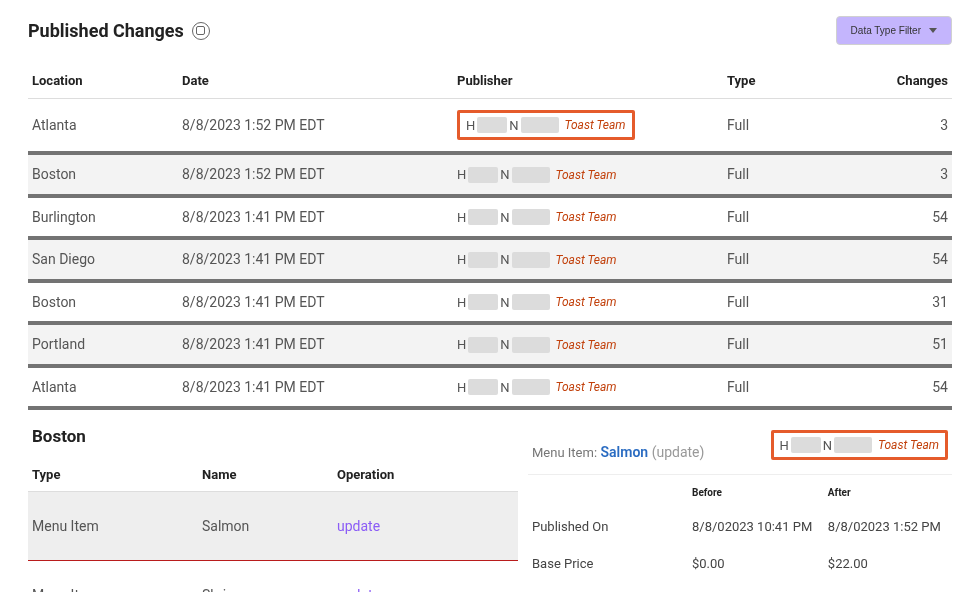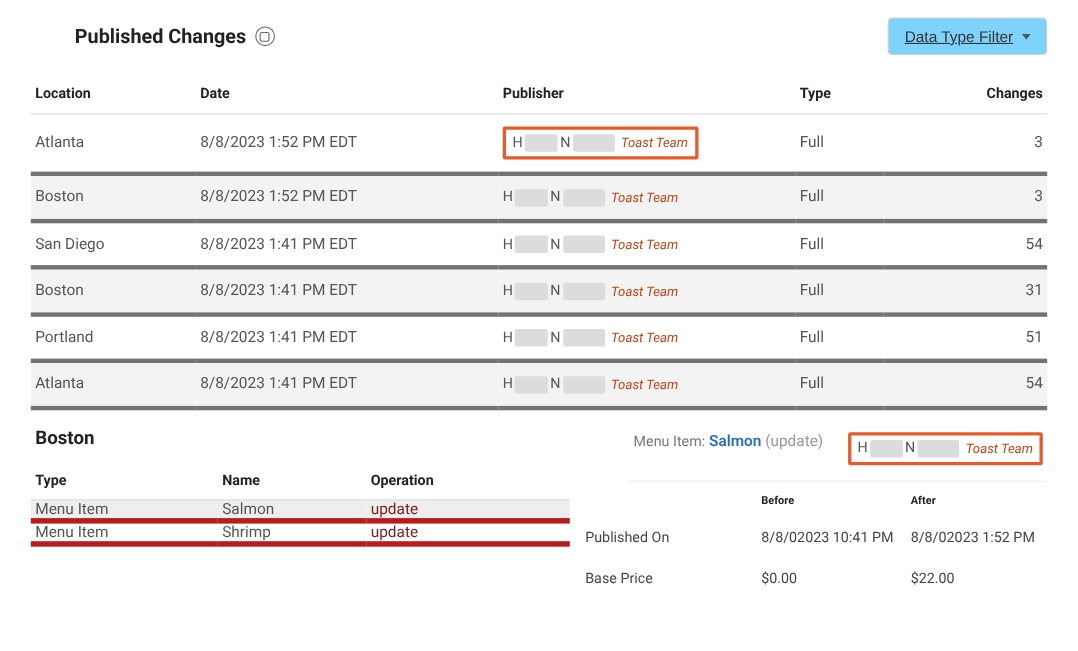--- a/index.html
+++ b/index.html
@@ -1,23 +1,23 @@
 <!DOCTYPE html>
 <html><head>
   <meta charset="utf-8">
   <style>
     * { box-sizing: border-box; margin: 0; padding: 0; }
     body { font-family: -apple-system, BlinkMacSystemFont, "Segoe UI", Roboto, sans-serif; font-size: 14px; color: #333; background: #fff; }
     .page { padding: 16px 28px; width: 980px; }
     .header-row { display: flex; align-items: center; justify-content: space-between; margin-bottom: 18px; }
-    .title-wrap { display: flex; align-items: center; gap: 8px; margin-left: 40px; }
+    .title-wrap { display: flex; align-items: center; gap: 8px; }
     .page-title { font-size: 18px; font-weight: 700; color: #222; }
     .help-icon { width: 18px; height: 18px; border: 1.5px solid #666; border-radius: 4px; display: flex; align-items: center; justify-content: center; font-size: 10px; color: #666; border-radius: 50%; }
     .help-icon-inner { width:9px; height:9px; border:1.5px solid #666; border-radius:2px; }
-    .filter-btn { border: 1px solid #d0d0d0; border-radius: 4px; padding: 8px 14px; background: #7dd3fc; font-size: 14px; color: #333; display: flex; align-items: center; gap: 8px; cursor: pointer; text-decoration: underline; }
+    .filter-btn { border: 1px solid #d0d0d0; border-radius: 4px; padding: 8px 14px; background: #c4b5fd; font-size: 10px; color: #333; display: flex; align-items: center; gap: 8px; cursor: pointer; }
     .caret-down { width: 0; height: 0; border-left: 4px solid transparent; border-right: 4px solid transparent; border-top: 5px solid #555; }
 
     table.main { width: 100%; border-collapse: collapse; }
     table.main th { text-align: left; font-weight: 700; font-size: 13px; color: #222; padding: 10px 4px; border-bottom: 1px solid #ddd; }
     table.main th:last-child { text-align: right; }
     table.main td { padding: 11px 4px; border-bottom: 4px solid #737373; font-size: 14px; color: #555; vertical-align: middle; }
     table.main td:last-child { text-align: right; }
     table.main tbody tr:nth-child(odd) { background: #fff; }
     table.main tbody tr:nth-child(even) { background: #f3f3f3; }
 
@@ -35,26 +35,26 @@
     .highlight-box { border: 3px solid #e55b2b; border-radius: 2px; display:inline-flex; align-items: center; padding: 4px 6px; }
 
     .bottom-row { display: flex; margin-top: 14px; gap: 10px; }
     .left-panel { flex: 0 0 490px; }
     .right-panel { flex: 1; }
 
     .section-title { font-size: 17px; font-weight: 700; color: #222; margin: 2px 0 12px 4px; }
 
     table.items { width: 100%; border-collapse: collapse; }
     table.items th { text-align: left; font-weight: 700; font-size: 13px; color: #222; padding: 9px 4px; border-bottom: 1px solid #ddd; }
-    table.items td { padding: 0 4px; border-bottom: 5px solid #b91c1c; font-size: 14px; color: #555; }
+    table.items td { padding: 26px 4px; border-bottom: 1px solid #b91c1c; font-size: 14px; color: #555; }
     table.items tbody tr:nth-child(odd) { background: #eee; }
     table.items tbody tr:nth-child(even) { background: #fff; }
-    .op-link { color: #7f1d1d; }
-
-    .detail-head { display: flex; align-items: flex-start; justify-content: space-between; border-bottom: 1px solid #eee; padding: 6px 4px 14px 4px; margin-left: 44px; }
+    .op-link { color: #8b5cf6; }
+
+    .detail-head { display: flex; align-items: flex-end; justify-content: space-between; border-bottom: 1px solid #eee; padding: 6px 4px 14px 4px; }
     .detail-label { color: #777; font-size: 13px; }
     .detail-name { color: #2a6cc2; font-weight: 600; }
     .detail-paren { color: #999; }
 
     table.compare { width: 100%; border-collapse: collapse; margin-top: 0; }
     table.compare th { text-align: left; font-weight: 700; font-size: 10px; color: #222; padding: 12px 4px 10px; }
     table.compare td { padding: 11px 4px; font-size: 13px; color: #444; }
     .cmp-label { color:#555; width:160px; }
   </style>
 </head>
@@ -106,20 +106,33 @@
           <td>8/8/2023 1:52 PM EDT</td>
           <td><span class="publisher-cell">
               <span class="pub-initial">H</span>
               <span class="redact"></span>
               <span class="pub-initial">N</span>
               <span class="redact" style="width:38px;"></span>
               <span class="toast-team">Toast Team</span>
             </span></td>
           <td>Full</td>
           <td>3</td>
+        </tr>
+        <tr>
+          <td>Burlington</td>
+          <td>8/8/2023 1:41 PM EDT</td>
+          <td><span class="publisher-cell">
+              <span class="pub-initial">H</span>
+              <span class="redact"></span>
+              <span class="pub-initial">N</span>
+              <span class="redact" style="width:38px;"></span>
+              <span class="toast-team">Toast Team</span>
+            </span></td>
+          <td>Full</td>
+          <td>54</td>
         </tr>
         <tr>
           <td>San Diego</td>
           <td>8/8/2023 1:41 PM EDT</td>
           <td><span class="publisher-cell">
               <span class="pub-initial">H</span>
               <span class="redact"></span>
               <span class="pub-initial">N</span>
               <span class="redact" style="width:38px;"></span>
               <span class="toast-team">Toast Team</span>

